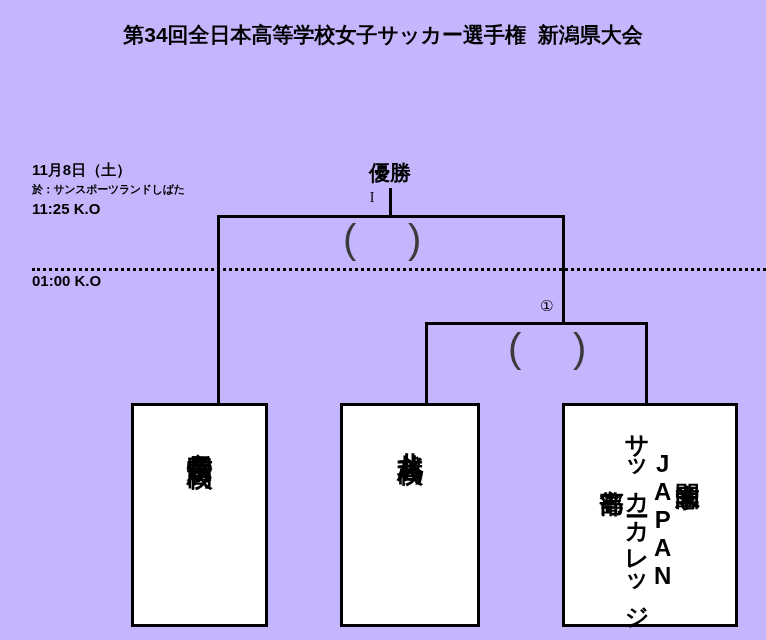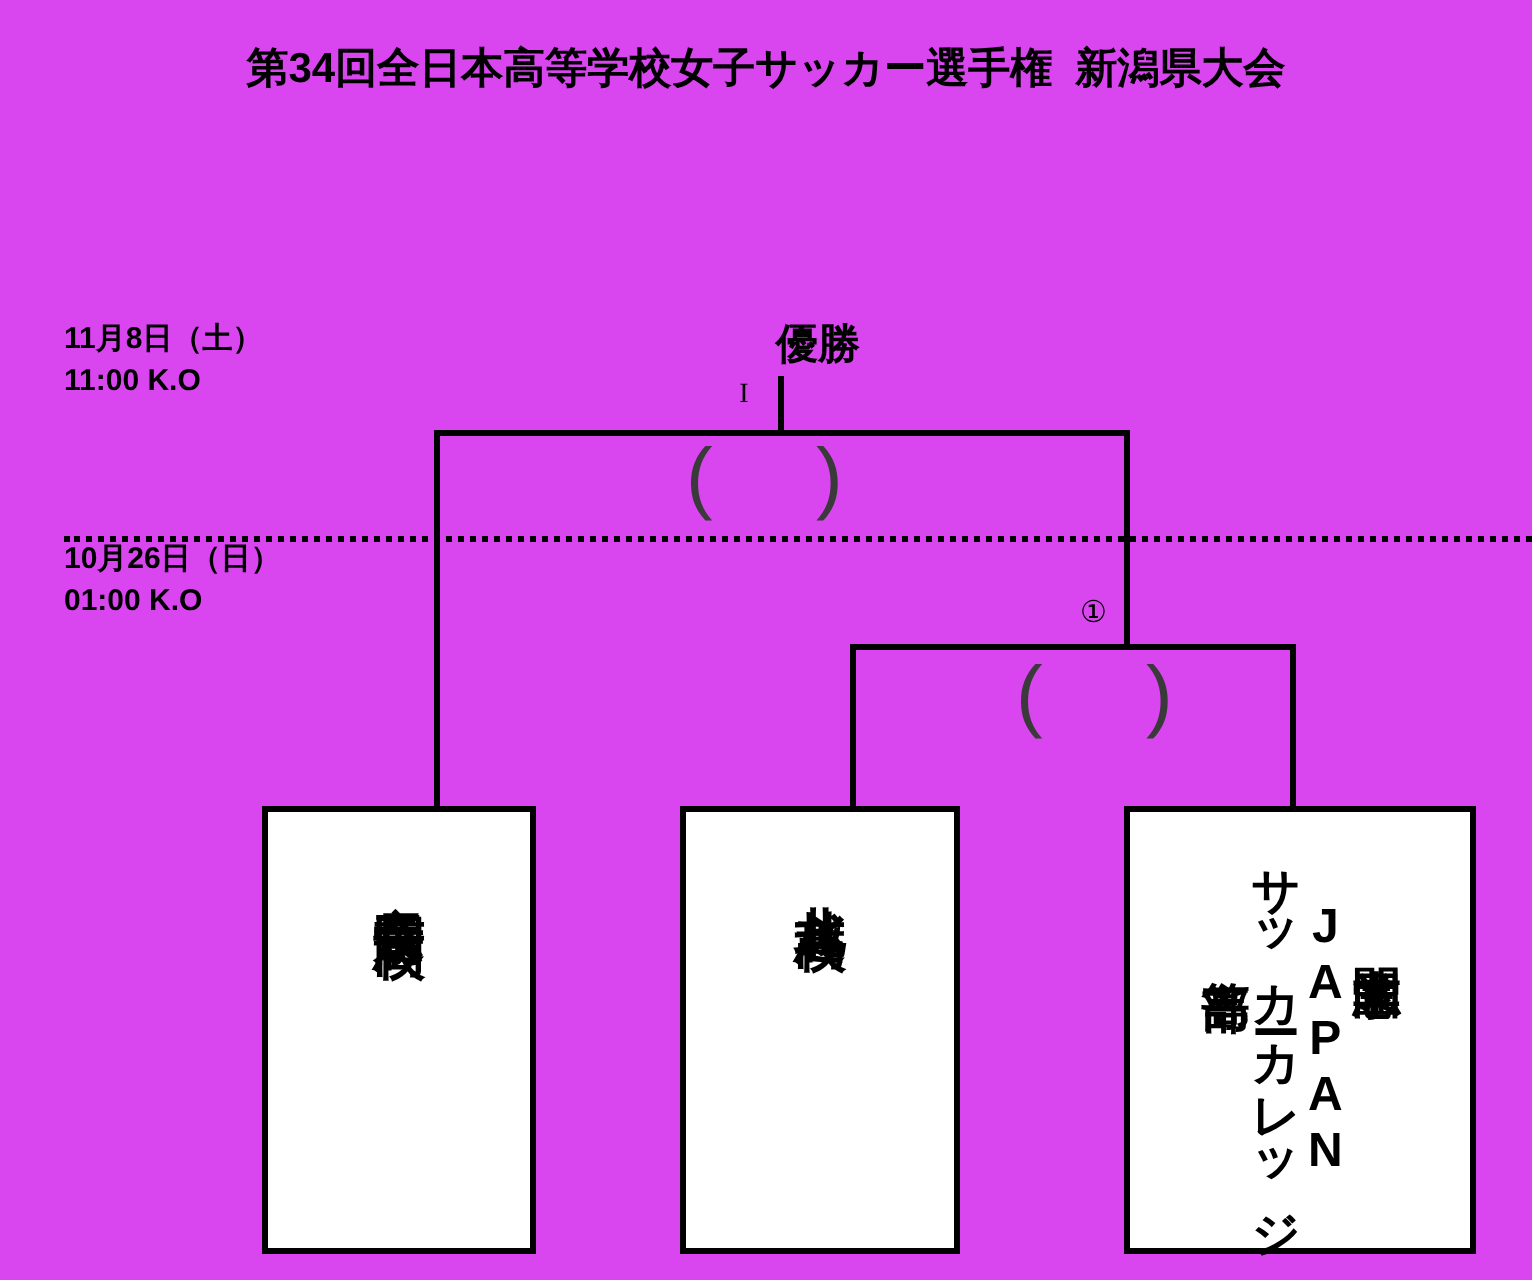--- a/index.html
+++ b/index.html
@@ -9,21 +9,21 @@
   }
   body {
     font-family: "Liberation Sans", "DejaVu Sans", sans-serif;
     color: #1a1a1a;
   }
   #page {
     position: relative;
     width: 766px;
     height: 640px;
     overflow: hidden;
-    background: #d946ef;
+    background: #c4b5fd;
   }
 
   
   .title-block {
     position: absolute;
     left: 0;
     top: 20px;
     width: 766px;
     text-align: center;
   }
@@ -88,21 +88,21 @@
     background: #000000;
     width: 3px;
   }
 
   
   .champion {
     position: absolute;
     left: 350px;
     top: 160px;
     width: 80px;
-    text-align: right;
+    text-align: center;
     font-size: 21px;
     font-weight: bold;
     color: #000000;
     line-height: 26px;
   }
   .champion-num {
     position: absolute;
     left: 352px;
     top: 190px;
     width: 40px;
@@ -176,25 +176,25 @@
 <body>
 
 <div id="page">
 
   <div class="title-block">
     <div class="title-line">第34回全日本高等学校女子サッカー選手権  新潟県大会</div>
   </div>
 
   <div class="date-block b1">
     <div class="date-line">11月8日（土）</div>
-    <div class="ko-line">11:00 K.O</div>
+    <div class="venue-line">於：サンスポーツランドしばた</div>
+    <div class="ko-line">11:25 K.O</div>
   </div>
 
   <div class="date-block b2">
-    <div class="date-line">10月26日（日）</div>
     <div class="ko-line">01:00 K.O</div>
   </div>
 
   <div class="divider"></div>
 
   <div class="champion">優勝</div>
   <div class="champion-num">I</div>
   <div class="vline" style="left:389px; top:188px; height:29px;"></div>
 
   <div class="hline" style="left:217px; top:215px; width:348px;"></div>

